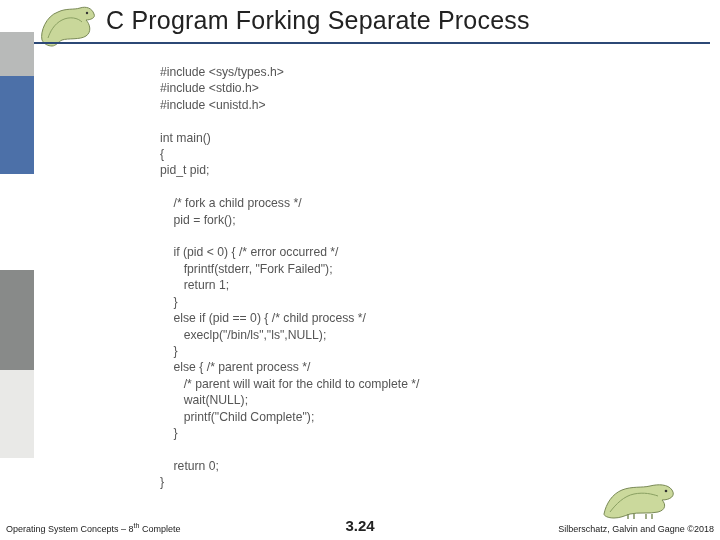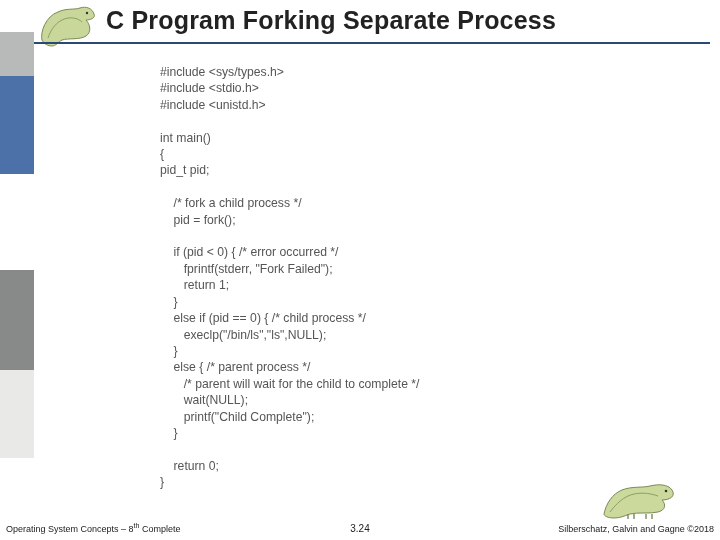--- a/index.html
+++ b/index.html
@@ -31,21 +31,21 @@
   .header {
     position: absolute;
     left: 34px; top: 0;
     width: 686px;
     height: 56px;
   }
   .title {
     position:absolute;
     left: 72px; top: 6px;
     font-size: 25px;
-    font-weight: 700;
+    font-weight: 400;
     color:#222;
     letter-spacing: 0.2px;
   }
   .rule {
     position:absolute;
     left: 0; top: 42px;
     width: 676px;
     height: 0;
     border-top: 2px solid #2c4876;
   }
@@ -79,22 +79,23 @@
     position:absolute;
     left: 6px; bottom: 6px;
     font-size: 9px;
     color:#222;
   }
   .foot-left sup { font-size: 7px; }
   .foot-center {
     position:absolute;
     left: 50%; transform: translateX(-50%);
     bottom: 6px;
-    font-size: 10px;
+    font-size: 15px;
     color:#222;
+    font-weight:bold;
   }
   .foot-right {
     position:absolute;
     right: 6px; bottom: 6px;
     font-size: 9px;
     color:#222;
   }
   .dino-foot {
     position:absolute;
     right: 40px; bottom: 20px;

